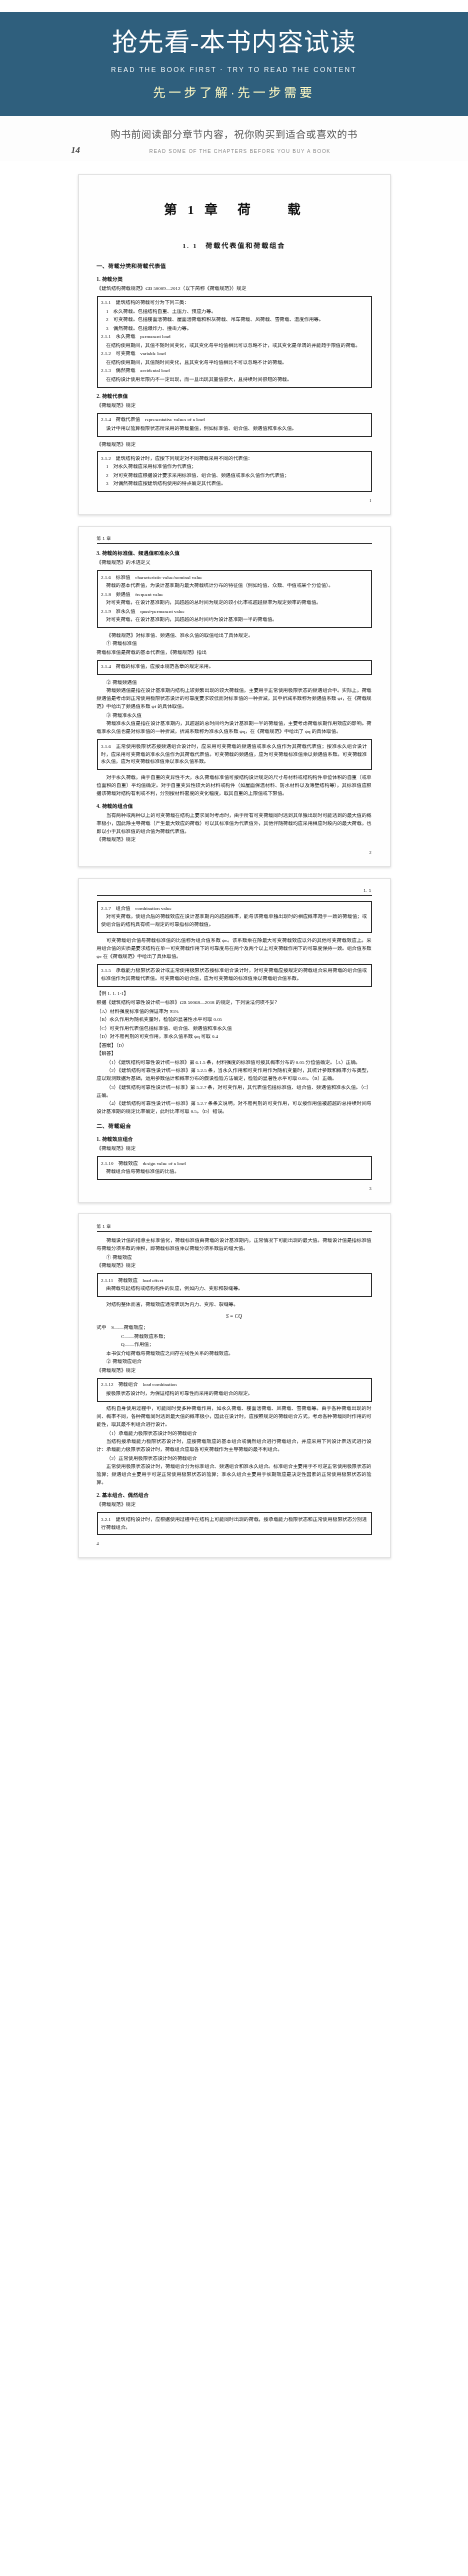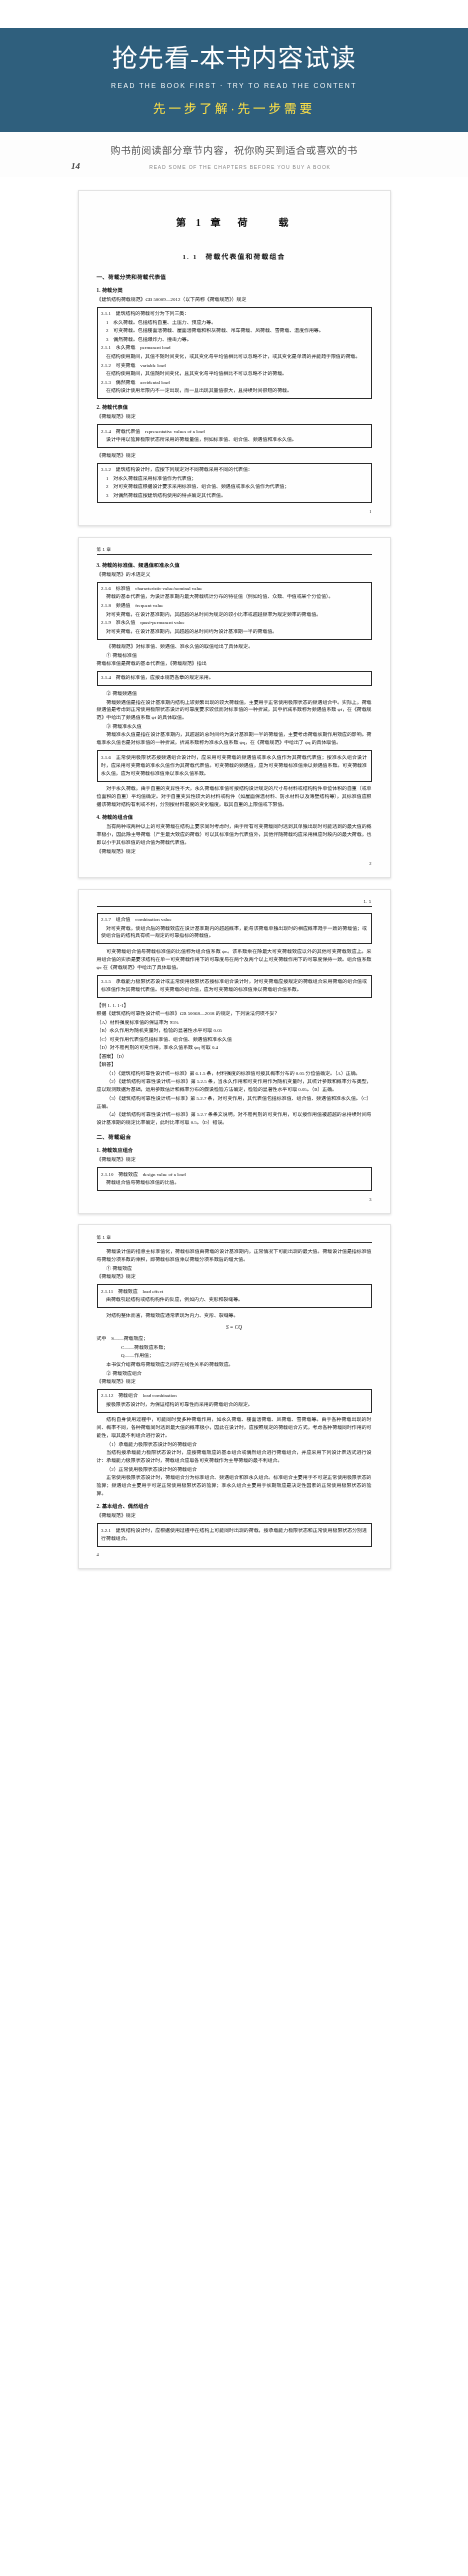--- a/index.html
+++ b/index.html
@@ -4,21 +4,21 @@
 <title>抢先看-本书内容试读</title>
 <style>
   html,body{margin:0;padding:0;}
   body{
     width:468px;
     background:#ffffff;
     font-family:"Liberation Serif","DejaVu Serif",serif;
     color:#1a1a1a;
     -webkit-font-smoothing:antialiased;
   }
-  .page-wrap{width:468px;margin:16px auto;background:#fff;}
+  .page-wrap{width:468px;margin:0 auto;background:#fff;}
 
   
   .top-strip{height:12px;background:#ffffff;}
 
   
   .banner{
     background:#2f5f7d;
     color:#ffffff;
     text-align:center;
     padding:10.7px 0 13px 0;
@@ -38,21 +38,21 @@
     margin:7.1px 0 0 0;
     font-weight:400;
     color:#f2f6f8;
   }
   .banner-sub2{
     font-family:"Liberation Sans","DejaVu Sans",sans-serif;
     font-size:12.5px;
     letter-spacing:3px;
     margin:9.5px 0 2.4px 0;
     font-weight:300;
-    color:#fde047;
+    color:#fef9c3;
   }
 
   
   .promo{
     background:#fdfdfd;
     text-align:center;
     padding:9.5px 0 3.6px 0;
   }
   .promo-cn{
     font-family:"Liberation Sans","DejaVu Sans",sans-serif;
@@ -109,21 +109,21 @@
     font-family:"Liberation Sans","DejaVu Sans",sans-serif;
   }
   .running-head.right{text-align:right;}
   .rule{
     border:0;border-top:0.6px solid #333;
     margin:0.6px 0 5.3px 0;
   }
 
   .chap-title{
     text-align:center;
-    font-size:10px;
+    font-size:13px;
     font-weight:700;
     letter-spacing:3.6px;
     margin:15.4px 0 2.4px 0;
   }
   .sec-title{
     text-align:center;
     font-size:6.8px;
     font-weight:700;
     letter-spacing:1.2px;
     margin:20px 0 10.7px 0;

